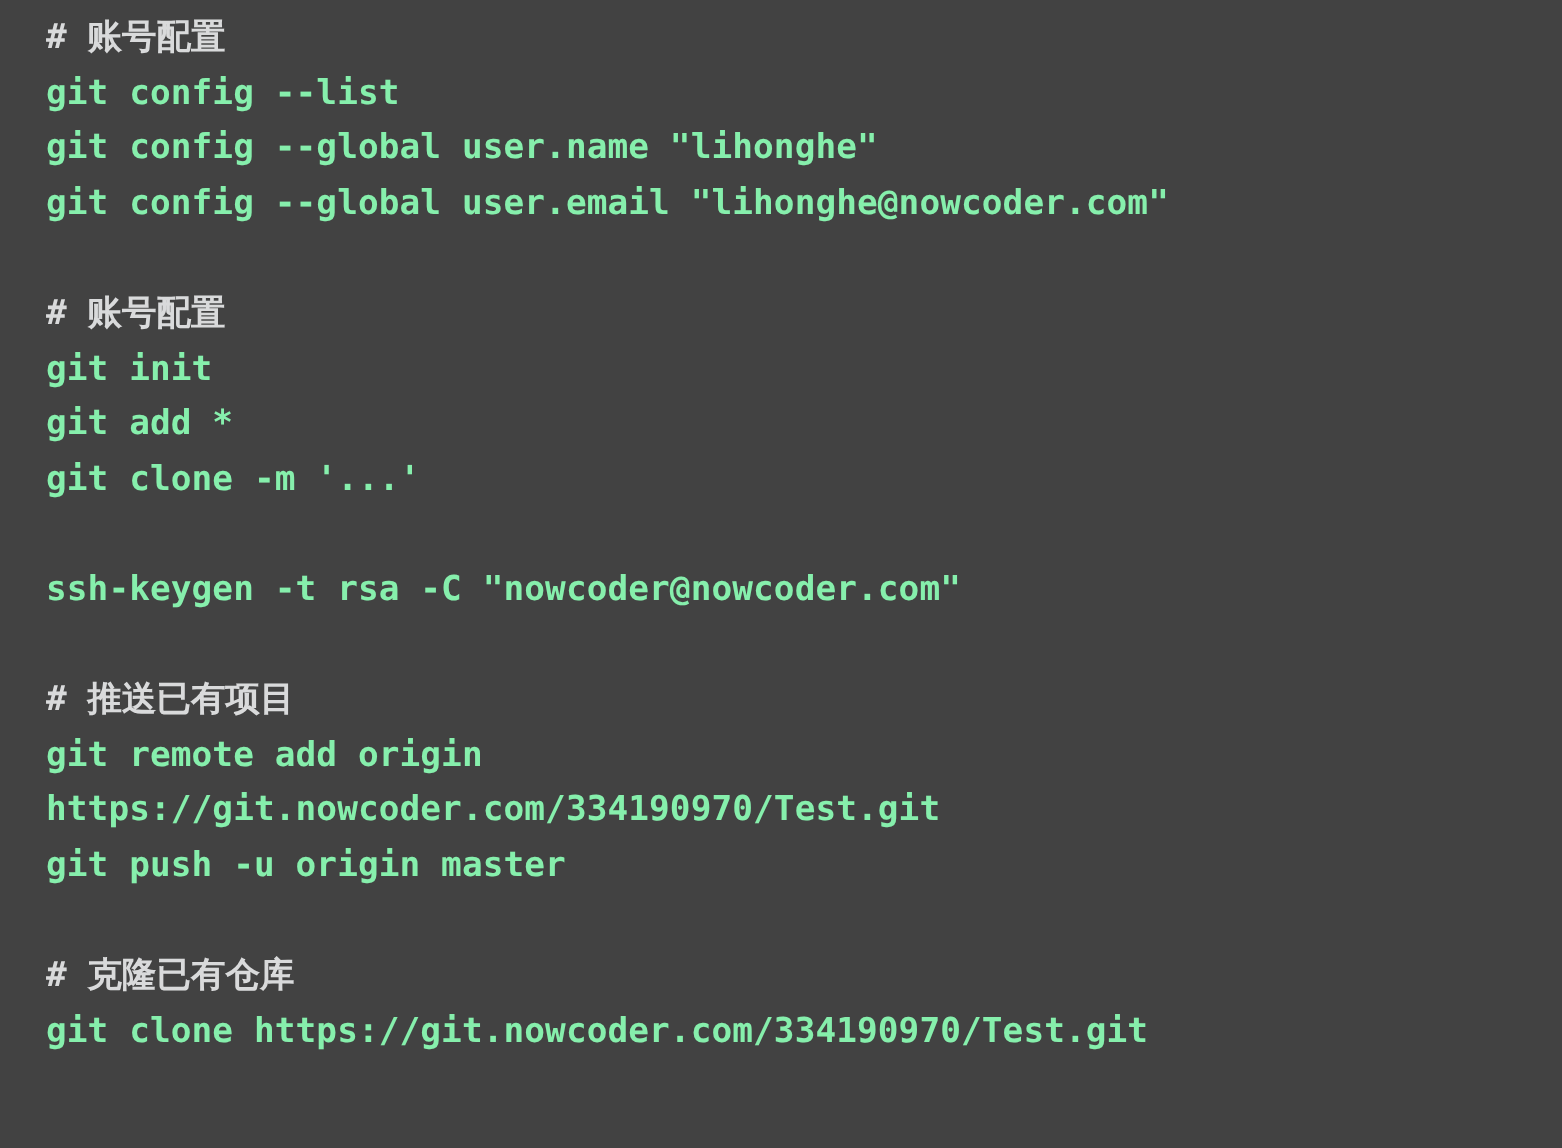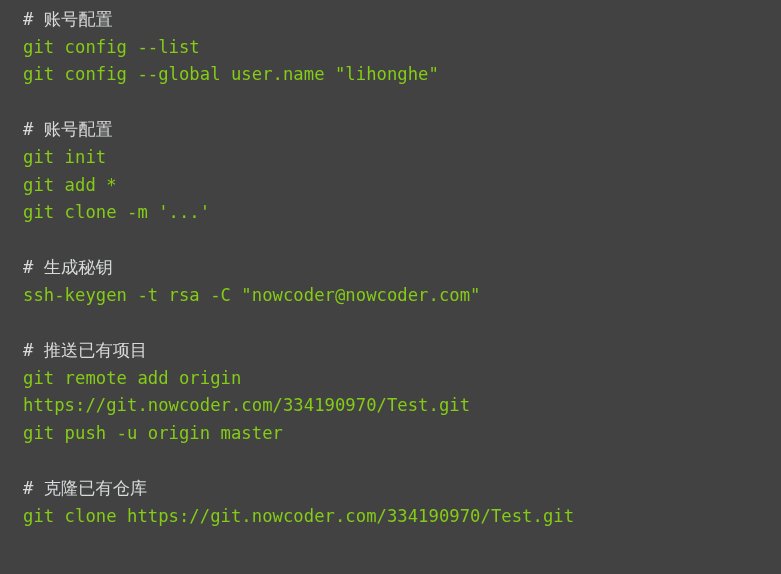--- a/index.html
+++ b/index.html
@@ -12,51 +12,52 @@
     height: 574px;
     overflow: hidden;
     font-family: "DejaVu Sans Mono", "Liberation Mono", monospace;
   }
   #code-block {
     box-sizing: border-box;
     width: 781px;
     height: 522px;
     background: #424242;
     padding: 6px 0 0 23px;
+    font-weight: bold;
   }
   .code-line {
     height: 27.6px;
     line-height: 27.6px;
     font-size: 17.2px;
     letter-spacing: 0.05px;
-    color: #84cc16;
+    color: #86efac;
     white-space: pre;
     font-family: "DejaVu Sans Mono", "Liberation Mono", monospace;
   }
   .code-line.comment {
     color: #d9dadb;
   }
   .code-line.blank {
     color: transparent;
   }
 </style>
 </head>
 <body>
 
 <div id="code-block">
     <div class="code-line comment"># 账号配置</div>
     <div class="code-line code">git config --list</div>
     <div class="code-line code">git config --global user.name "lihonghe"</div>
+    <div class="code-line code">git config --global user.email "lihonghe@nowcoder.com"</div>
     <div class="code-line blank"></div>
     <div class="code-line comment"># 账号配置</div>
     <div class="code-line code">git init</div>
     <div class="code-line code">git add *</div>
     <div class="code-line code">git clone -m '...'</div>
     <div class="code-line blank"></div>
-    <div class="code-line comment"># 生成秘钥</div>
     <div class="code-line code">ssh-keygen -t rsa -C "nowcoder@nowcoder.com"</div>
     <div class="code-line blank"></div>
     <div class="code-line comment"># 推送已有项目</div>
     <div class="code-line code">git remote add origin</div>
     <div class="code-line code">https://git.nowcoder.com/334190970/Test.git</div>
     <div class="code-line code">git push -u origin master</div>
     <div class="code-line blank"></div>
     <div class="code-line comment"># 克隆已有仓库</div>
     <div class="code-line code">git clone https://git.nowcoder.com/334190970/Test.git</div>
   </div>

